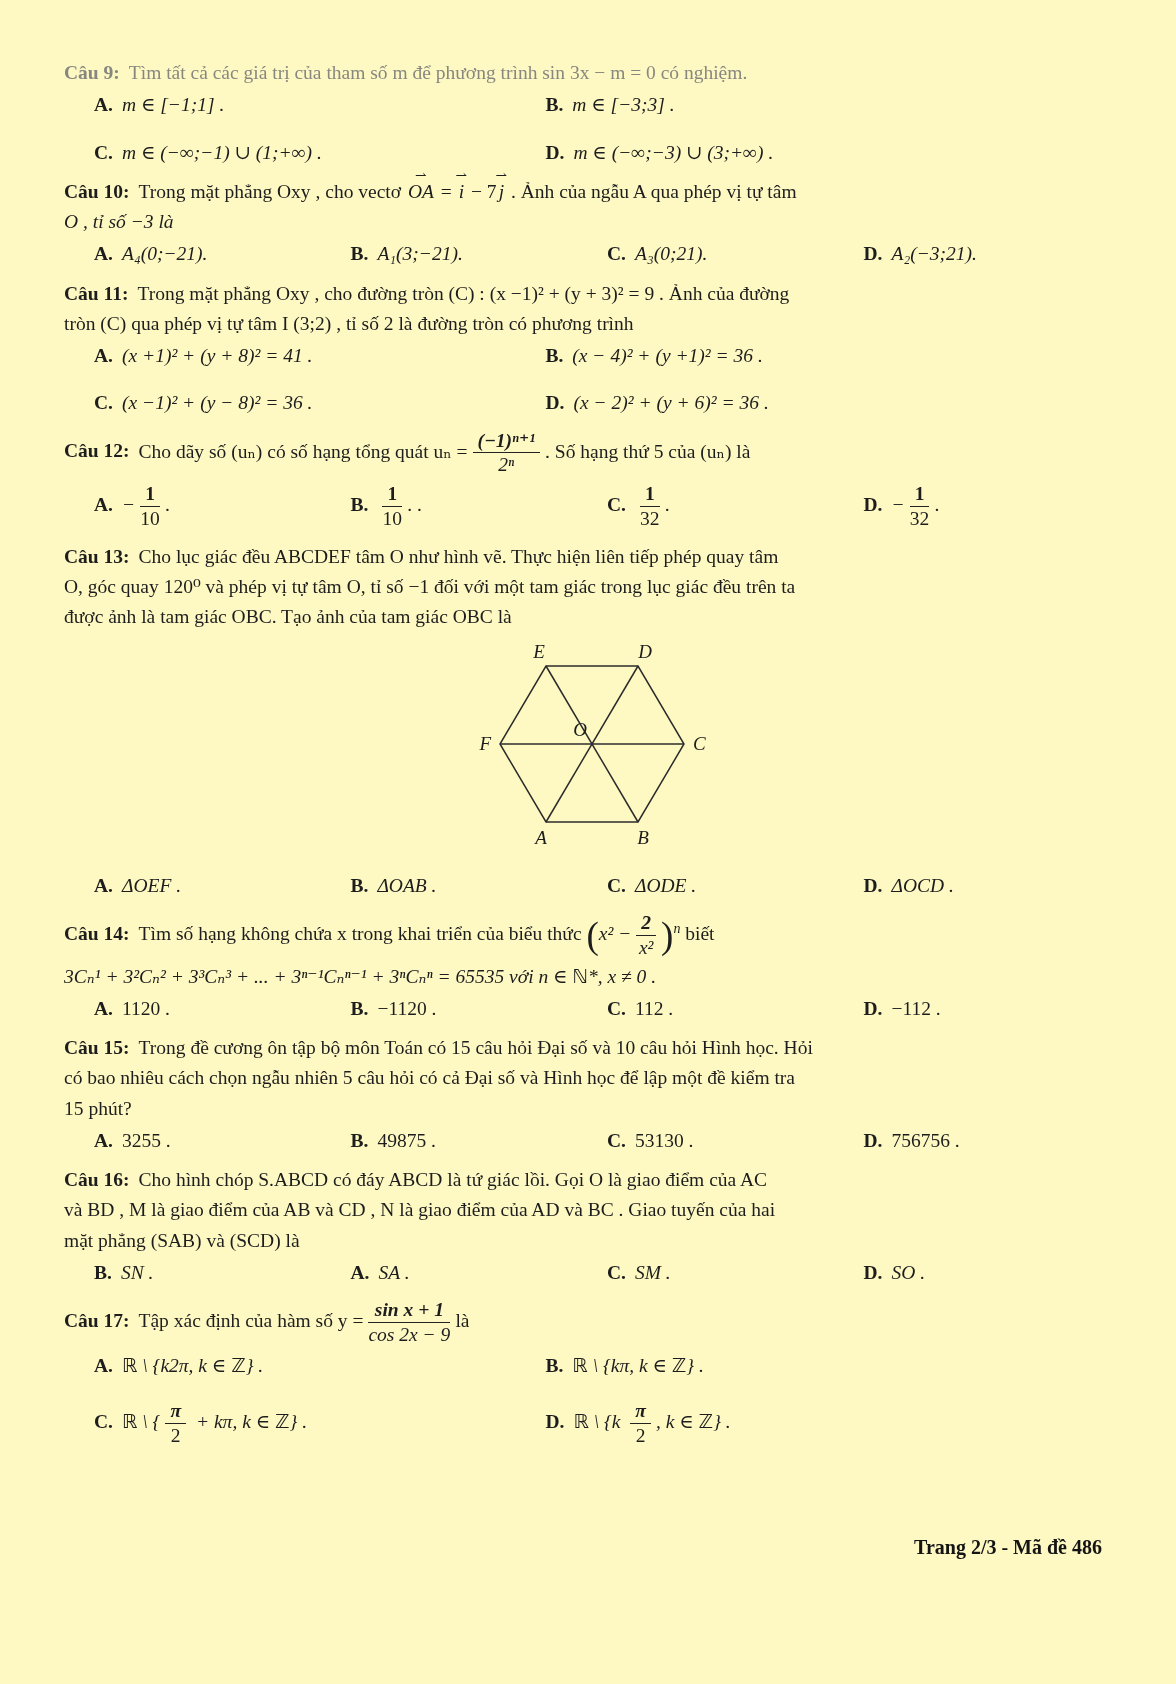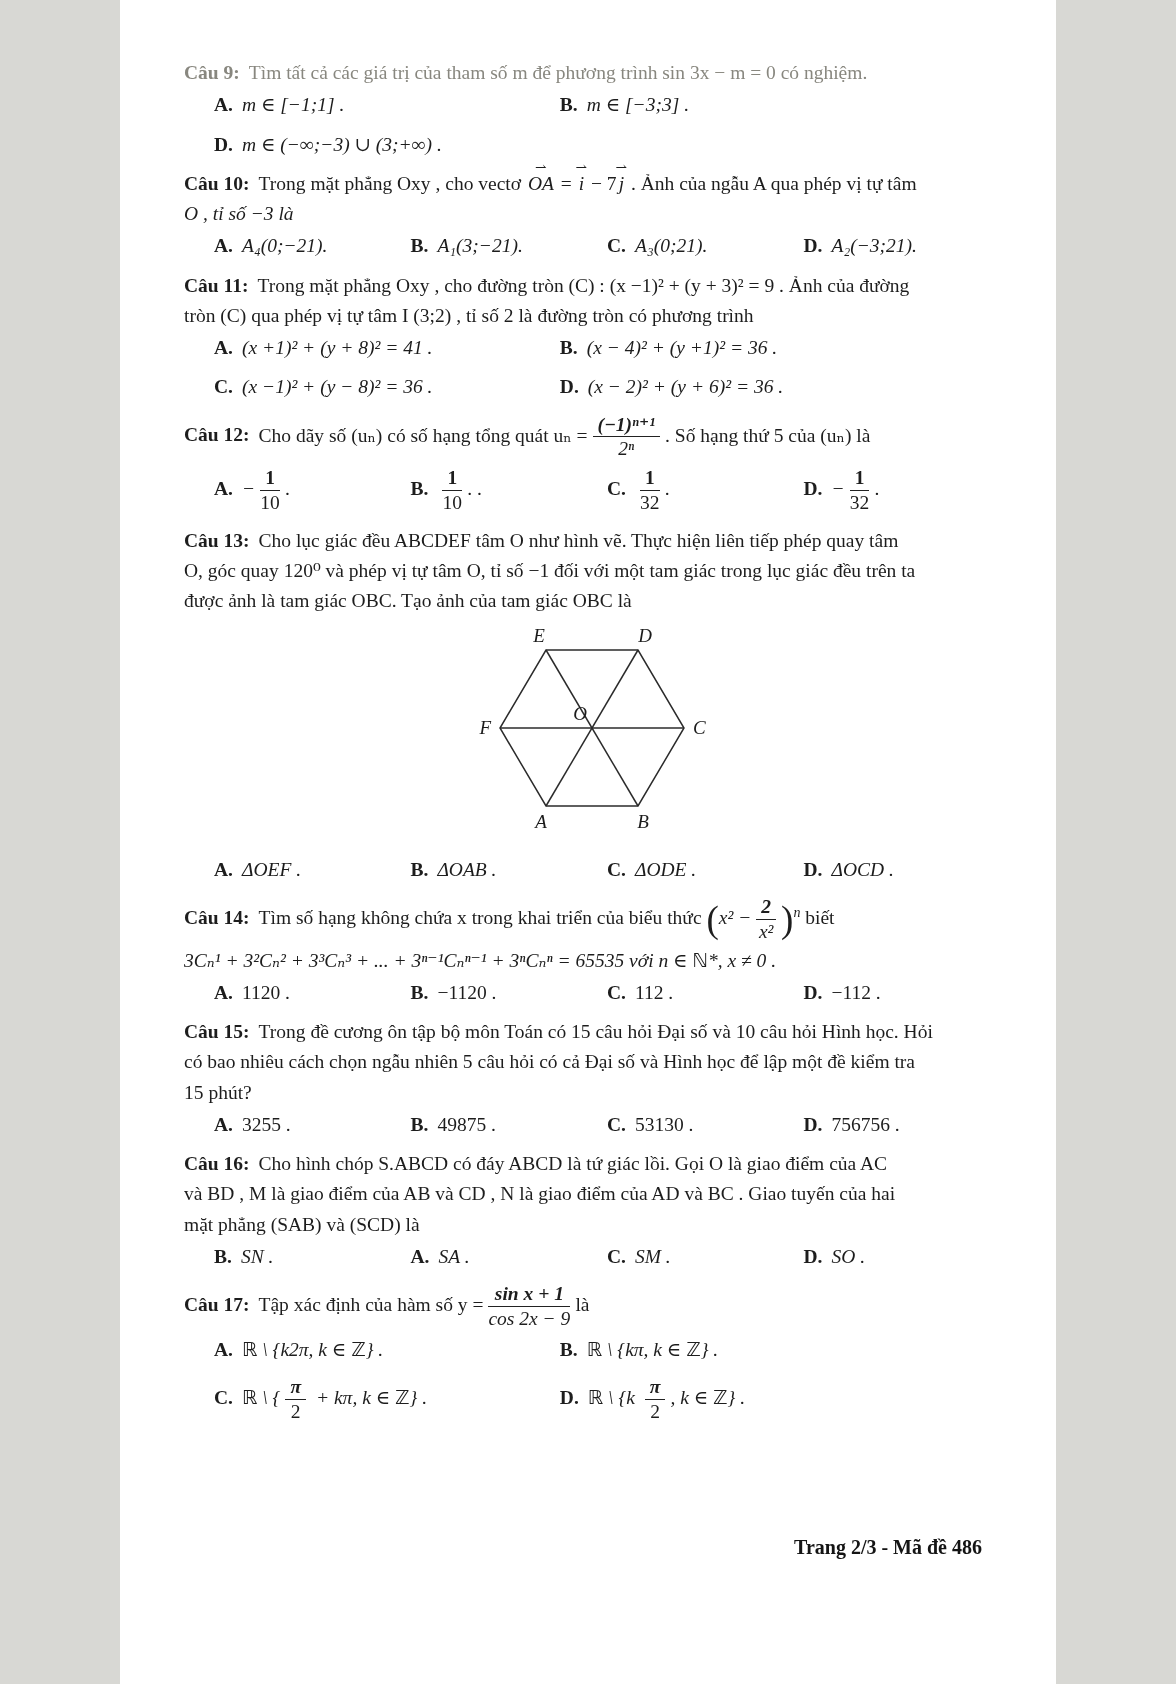--- a/index.html
+++ b/index.html
@@ -1,30 +1,30 @@
 <!DOCTYPE html>
 <html><head>
 <meta charset="utf-8">
 <style>
   * { margin:0; padding:0; box-sizing:border-box; }
   html,body { background:#d8d8d4; }
   .page {
-    width:936px; height:1684px; margin:0 auto; position:relative;
-    background:#ffffff; color:#1d1d1d; overflow:hidden;
+    width:1176px; height:1684px; margin:0 auto; position:relative;
+    background:#fef9c3; color:#1d1d1d; overflow:hidden;
     font-family:"Liberation Serif","DejaVu Serif","DejaVu Sans",serif;
     font-size:19.5px; line-height:1.5;
     padding:58px 56px 40px 64px;
   }
   .q { margin-bottom:9px; }
   .qline { margin-bottom:1px; }
   .qlabel { font-weight:bold; margin-right:9px; }
   .math { font-style:italic; }
   .upright { font-style:normal; }
   .opts { margin-left:30px; margin-top:2px; }
-  .opts-2col { display:grid; grid-template-columns:44% 56%; row-gap:8px; }
+  .opts-2col { display:grid; grid-template-columns:44% 56%; row-gap:16px; }
   .opts-4col { display:grid; grid-template-columns:repeat(4,1fr); }
   .opt { padding:1px 0; white-space:nowrap; }
   .okey { font-weight:bold; margin-right:9px; }
   .frac {
     display:inline-flex; flex-direction:column; text-align:center;
     vertical-align:middle; line-height:1.12; margin:2px 5px;
   }
   .frac .fn { border-bottom:1.5px solid #222; padding:0 5px 1px;font-weight:bold; }
   .frac .fd { padding-top:1px; }
   .vec { position:relative; font-style:italic; margin:0 2px; display:inline-block; }
@@ -46,20 +46,21 @@
 
 <div class="page">
 
   <div class="q">
     <div class="qline faded">
       <b class="qlabel">Câu 9:</b><span>Tìm tất cả các giá trị của tham số m để phương trình sin 3x − m = 0 có nghiệm.</span>
     </div>
     <div class="opts opts-2col">
       <div class="opt"><b class="okey">A.</b><span class="math">m ∈ [−1;1] .</span></div>
       <div class="opt"><b class="okey">B.</b><span class="math">m ∈ [−3;3] .</span></div>
+      <div class="opt"><b class="okey">C.</b><span class="math">m ∈ (−∞;−1) ∪ (1;+∞) .</span></div>
       <div class="opt"><b class="okey">D.</b><span class="math">m ∈ (−∞;−3) ∪ (3;+∞) .</span></div>
     </div>
   </div>
 
   <div class="q">
     <div class="qline">
       <b class="qlabel">Câu 10:</b><span>Trong mặt phẳng Oxy , cho vectơ </span><span class="vec">OA</span><span> = </span><span class="vec">i</span><span> − 7</span><span class="vec">j</span><span> . Ảnh của ngẫu A qua phép vị tự tâm</span>
     </div>
     <div class="qline"><span class="math">O , tỉ số −3 là</span></div>
     <div class="opts opts-4col">

